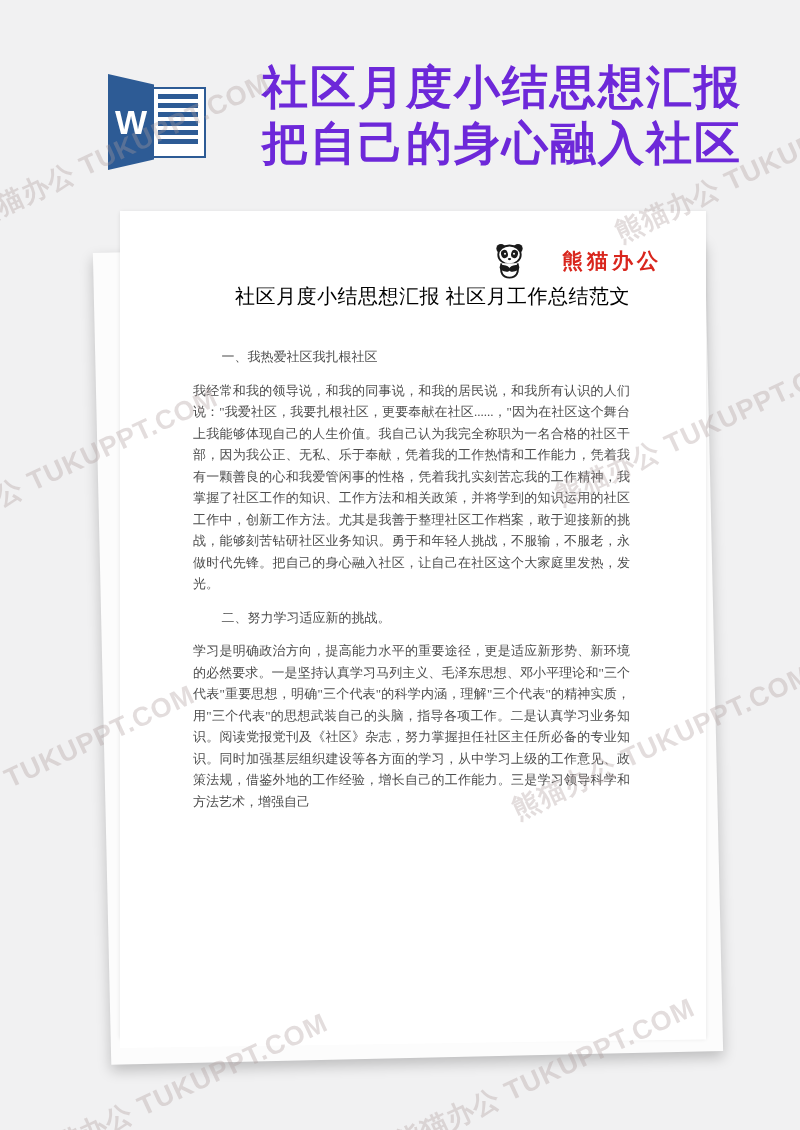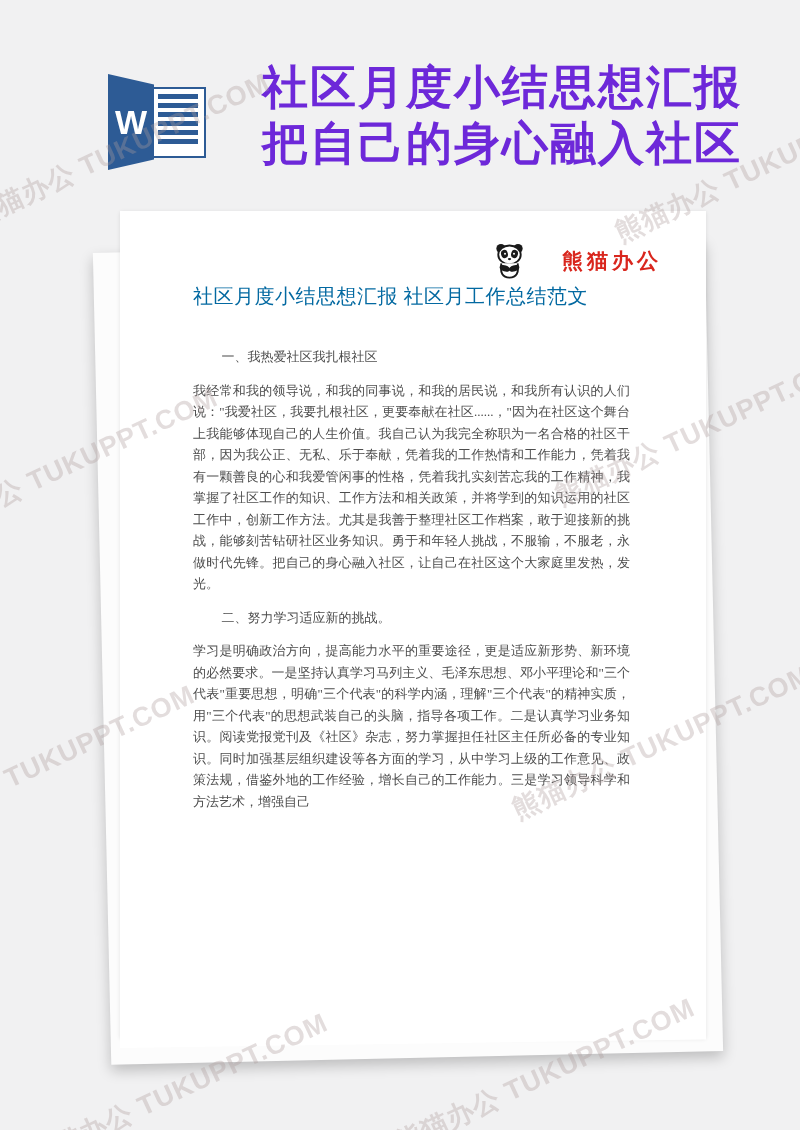--- a/index.html
+++ b/index.html
@@ -58,22 +58,22 @@
 
   
   .brand { position:absolute; right:44px; top:31px; display:flex; align-items:center;gap:28px; }
   .brand svg { width:31px; height:38px; margin-right:9px; }
   .brand-name {
     font-family:"Liberation Sans","DejaVu Sans",sans-serif;
     font-weight:bold; font-size:21px; letter-spacing:4px; color:#d9261d;
   }
 
   .doc-title {
-    font-size:20px; font-weight:normal; color:#0369a1;
-    letter-spacing:0.5px; margin:0 0 36px 0; white-space:nowrap;
+    font-size:20px; font-weight:normal; color:#000000;
+    letter-spacing:0.5px; margin:0 0 36px 0; white-space:nowrap;text-align:right;
   }
   .doc-body { width:437px; }
   .doc-para {
     font-size:13px; line-height:21.5px; color:#4d4d4d;
     text-align:justify; margin-bottom:10px;
   }
   .doc-heading {
     font-size:13px; line-height:21.5px; color:#4d4d4d;
     text-indent:2.2em; margin:12px 0;
   }

